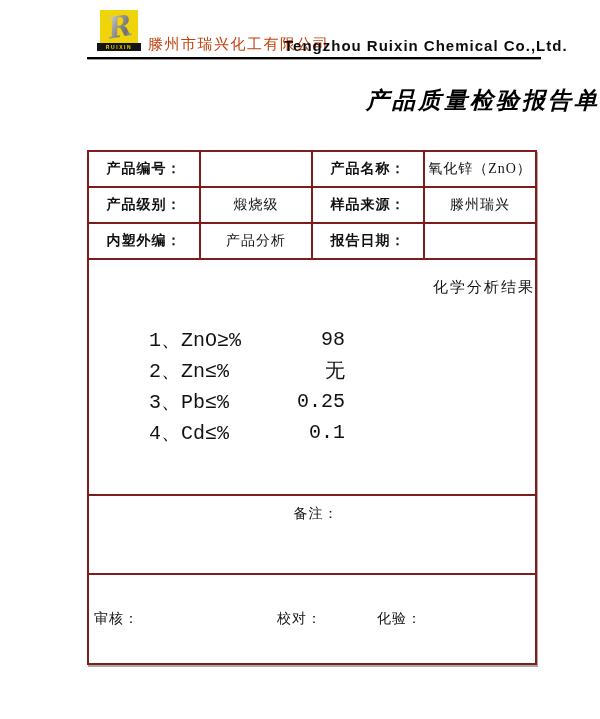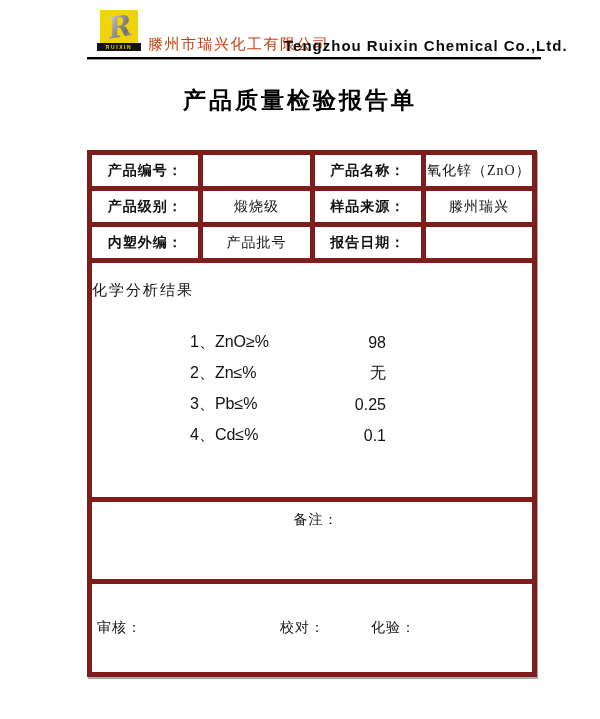--- a/index.html
+++ b/index.html
@@ -14,48 +14,48 @@
               font-family:"Liberation Sans",sans-serif;font-size:5px;font-weight:bold;
               letter-spacing:1.6px;text-align:center;line-height:8px;}
   .company-cn{position:absolute;left:148px;top:35px;font-size:15px;letter-spacing:1.5px;
               color:#c2410c;font-family:"Liberation Serif",serif;white-space:nowrap;}
   .company-en{position:absolute;left:284px;top:37px;font-size:15px;font-weight:bold;
               letter-spacing:1px;color:#0d0d0d;font-family:"Liberation Sans",sans-serif;white-space:nowrap;}
   .header-rule{position:absolute;left:87px;top:57px;width:454px;height:0;
                border-top:2px solid #000;box-shadow:0 1px 0 #9a9a9a;}
 
   
-  .title{position:absolute;left:0;top:85px;width:600px;margin:0;text-align:center;
+  .title{position:absolute;left:0;top:85px;width:600px;margin:0;text-align:right;
          font-size:23px;font-weight:bold;letter-spacing:3px;color:#000;
-         font-family:"Liberation Sans",sans-serif;}
+         font-family:"Liberation Sans",sans-serif;font-style:italic;}
 
   
   table.report{position:absolute;left:87px;top:150px;width:450px;border-collapse:collapse;
                table-layout:fixed;background:#fff;border:2px solid #000;
                box-shadow:1px 2px 0 #a8a8a8;}
-  table.report td{border:5px solid #7f1d1d;font-size:14px;color:#111;text-align:center;
+  table.report td{border:2px solid #7f1d1d;font-size:14px;color:#111;text-align:center;
                   padding:0;overflow:hidden;}
   tr.info-row{height:36px;}
   td.lbl{font-family:"Liberation Sans",sans-serif;font-weight:bold;letter-spacing:1px;}
   td.val{font-family:"Liberation Serif",serif;letter-spacing:1px;margin-top:36px;}
 
   td.analysis-cell{height:234px;vertical-align:top;}
-  .analysis-heading{margin-top:18px;text-align:left;font-size:15px;letter-spacing:2px;}
+  .analysis-heading{margin-top:18px;text-align:right;font-size:15px;letter-spacing:2px;}
   .analysis-list{margin-top:27px;}
-  .analysis-item{height:31px;margin-left:98px;width:196px;display:flex;
+  .analysis-item{height:31px;margin-left:60px;width:196px;display:flex;
                  justify-content:space-between;align-items:center;
-                 font-family:Liberation Sans, sans-serif;font-size:16px;}
+                 font-family:Liberation Mono, monospace;font-size:20px;}
 
   td.remarks-cell{height:77px;vertical-align:top;text-align:left;}
   .remarks-label{display:inline-block;margin:9px 0 0 8px;font-size:14px;letter-spacing:1px;}
 
   td.signoff-cell{height:88px;position:relative;text-align:left;border-radius:16px;}
   .signoff-item{position:absolute;top:50%;transform:translateY(-50%);
                 font-size:14px;letter-spacing:1px;white-space:nowrap;}
-  .so-review{left:5px;} .so-proof{left:188px;} .so-test{left:279px;}
+  .so-review{left:5px;} .so-proof{left:188px;} .so-test{left:288px;}
 </style>
 </head>
 <body>
 
 <div class="page">
 
   <div class="logo">
     <div class="logo-square">
       <svg width="34" height="30" viewBox="0 0 34 30">
         <defs>
@@ -94,21 +94,21 @@
       <td class="val">氧化锌（ZnO）</td>
     </tr>
     <tr class="info-row">
       <td class="lbl">产品级别：</td>
       <td class="val">煅烧级</td>
       <td class="lbl">样品来源：</td>
       <td class="val">滕州瑞兴</td>
     </tr>
     <tr class="info-row">
       <td class="lbl">内塑外编：</td>
-      <td class="val">产品批号</td>
+      <td class="val">产品分析</td>
       <td class="lbl">报告日期：</td>
       <td class="val"></td>
     </tr>
 
     <tr>
       <td class="analysis-cell" colspan="4">
         <div class="analysis-heading">化学分析结果</div>
         <div class="analysis-list">
           <div class="analysis-item">
             <span>1、ZnO≥%</span>

